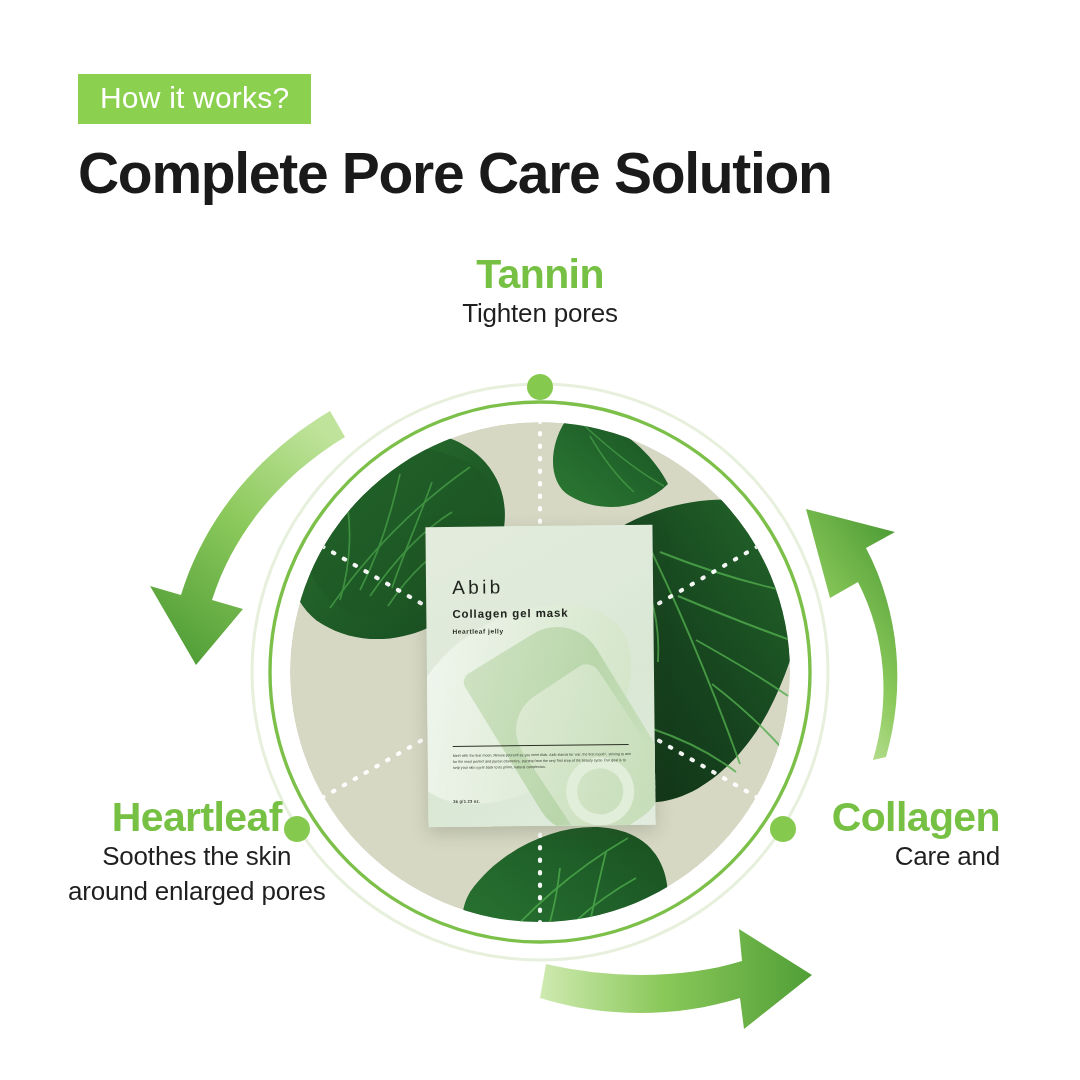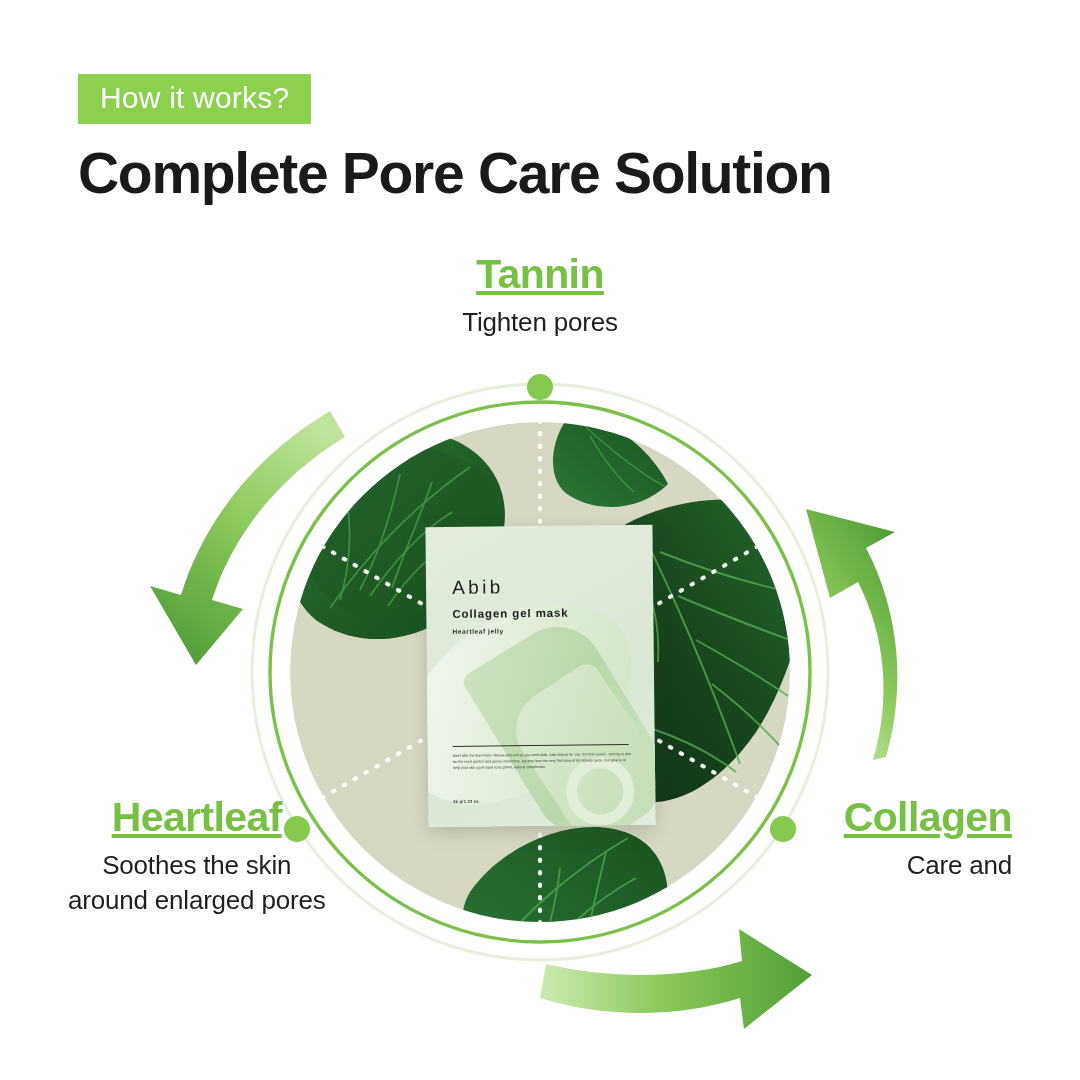--- a/index.html
+++ b/index.html
@@ -28,29 +28,29 @@
   }
 
   
   .diagram{position:absolute;left:0;top:12px;width:1080px;height:1080px;}
   .diagram svg{position:absolute;left:0;top:0;}
 
   
   .node-label{position:absolute;}
   .node-title{
     font-size:41px;font-weight:700;color:#76c043;
-    line-height:1.08;letter-spacing:-.6px;white-space:nowrap;text-decoration:underline;
+    line-height:1.08;letter-spacing:-.6px;white-space:nowrap;
   }
   .node-desc{
     font-size:26px;color:#1f1f1f;line-height:1.32;
-    letter-spacing:-.2px;margin-top:9px;white-space:nowrap;
+    letter-spacing:-.2px;white-space:nowrap;
   }
   .lbl-tannin{left:0;right:0;top:252px;text-align:center;}
   .lbl-heartleaf{left:68px;top:795px;text-align:center;}
-  .lbl-collagen{right:68px;top:795px;text-align:right;}
+  .lbl-collagen{right:80px;top:795px;text-align:right;}
 
   
   .package{
     position:absolute;left:427px;top:514px;width:227px;height:300px;
     background:linear-gradient(150deg,#e3ecdc 0%,#dfeadb 32%,#d9e7d4 62%,#e1ecdf 100%);
     box-shadow:0 6px 18px rgba(60,70,45,.22);
     overflow:hidden;
     transform:rotate(-0.6deg);
   }
   .pk-gel1{

